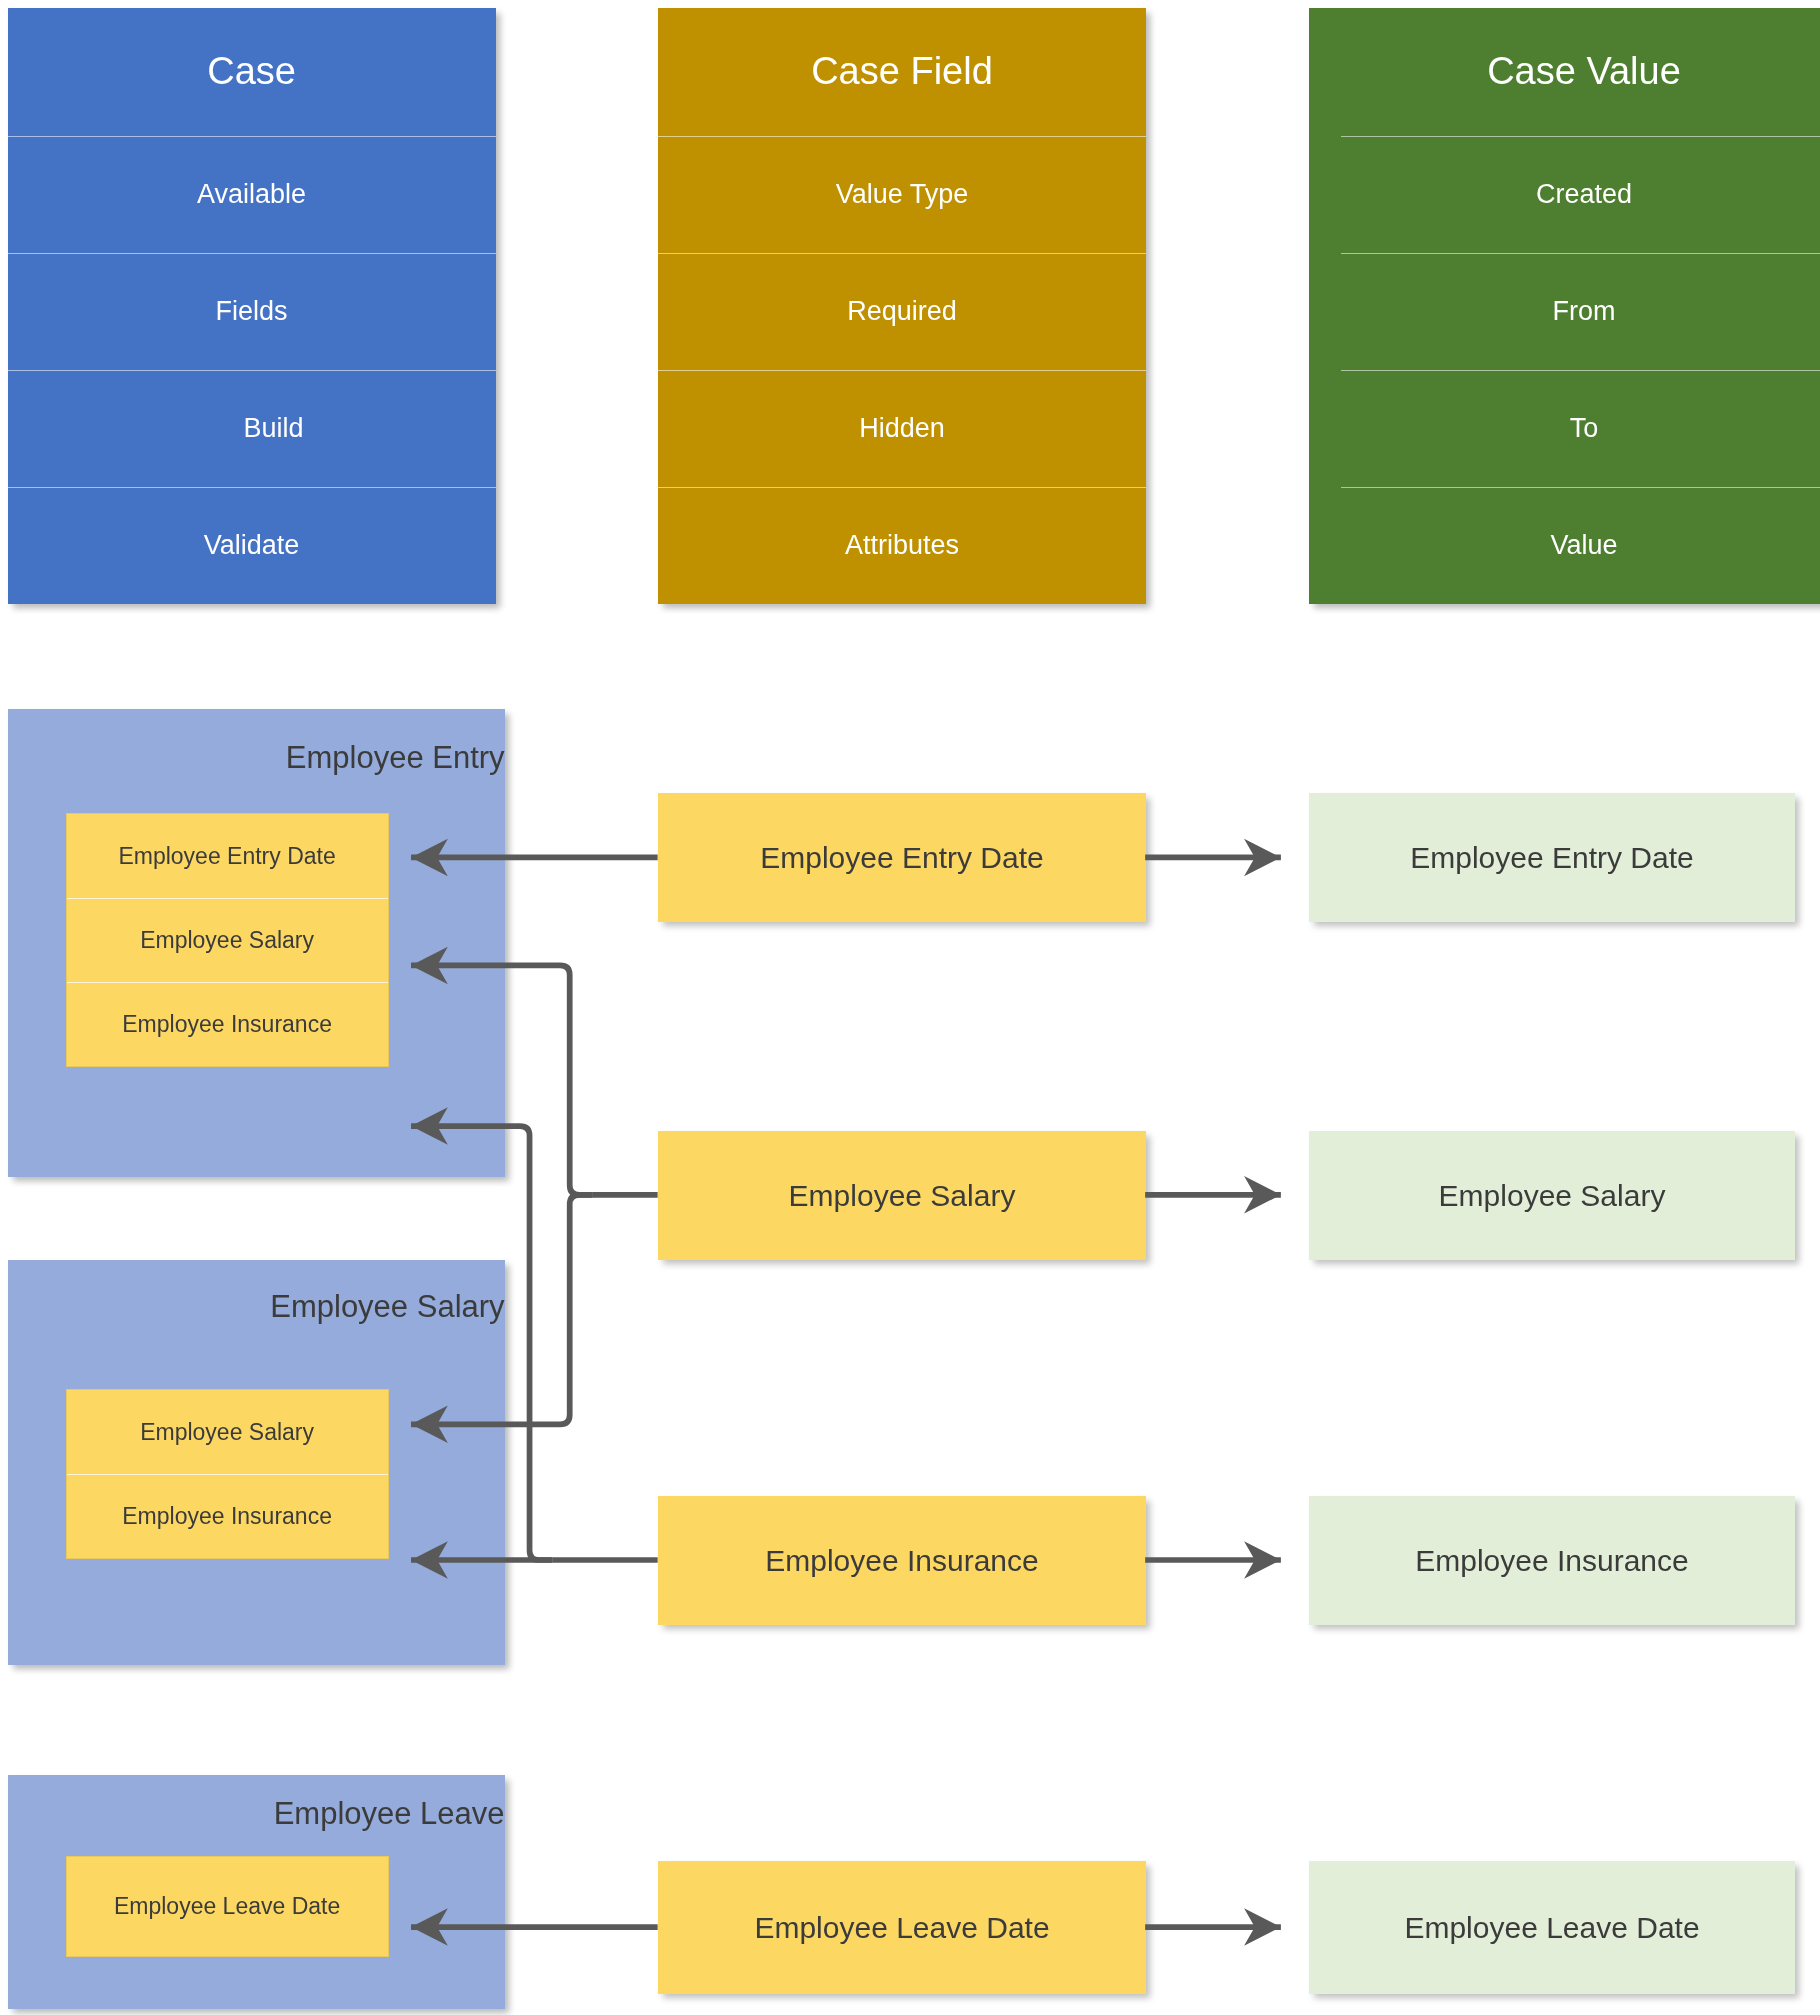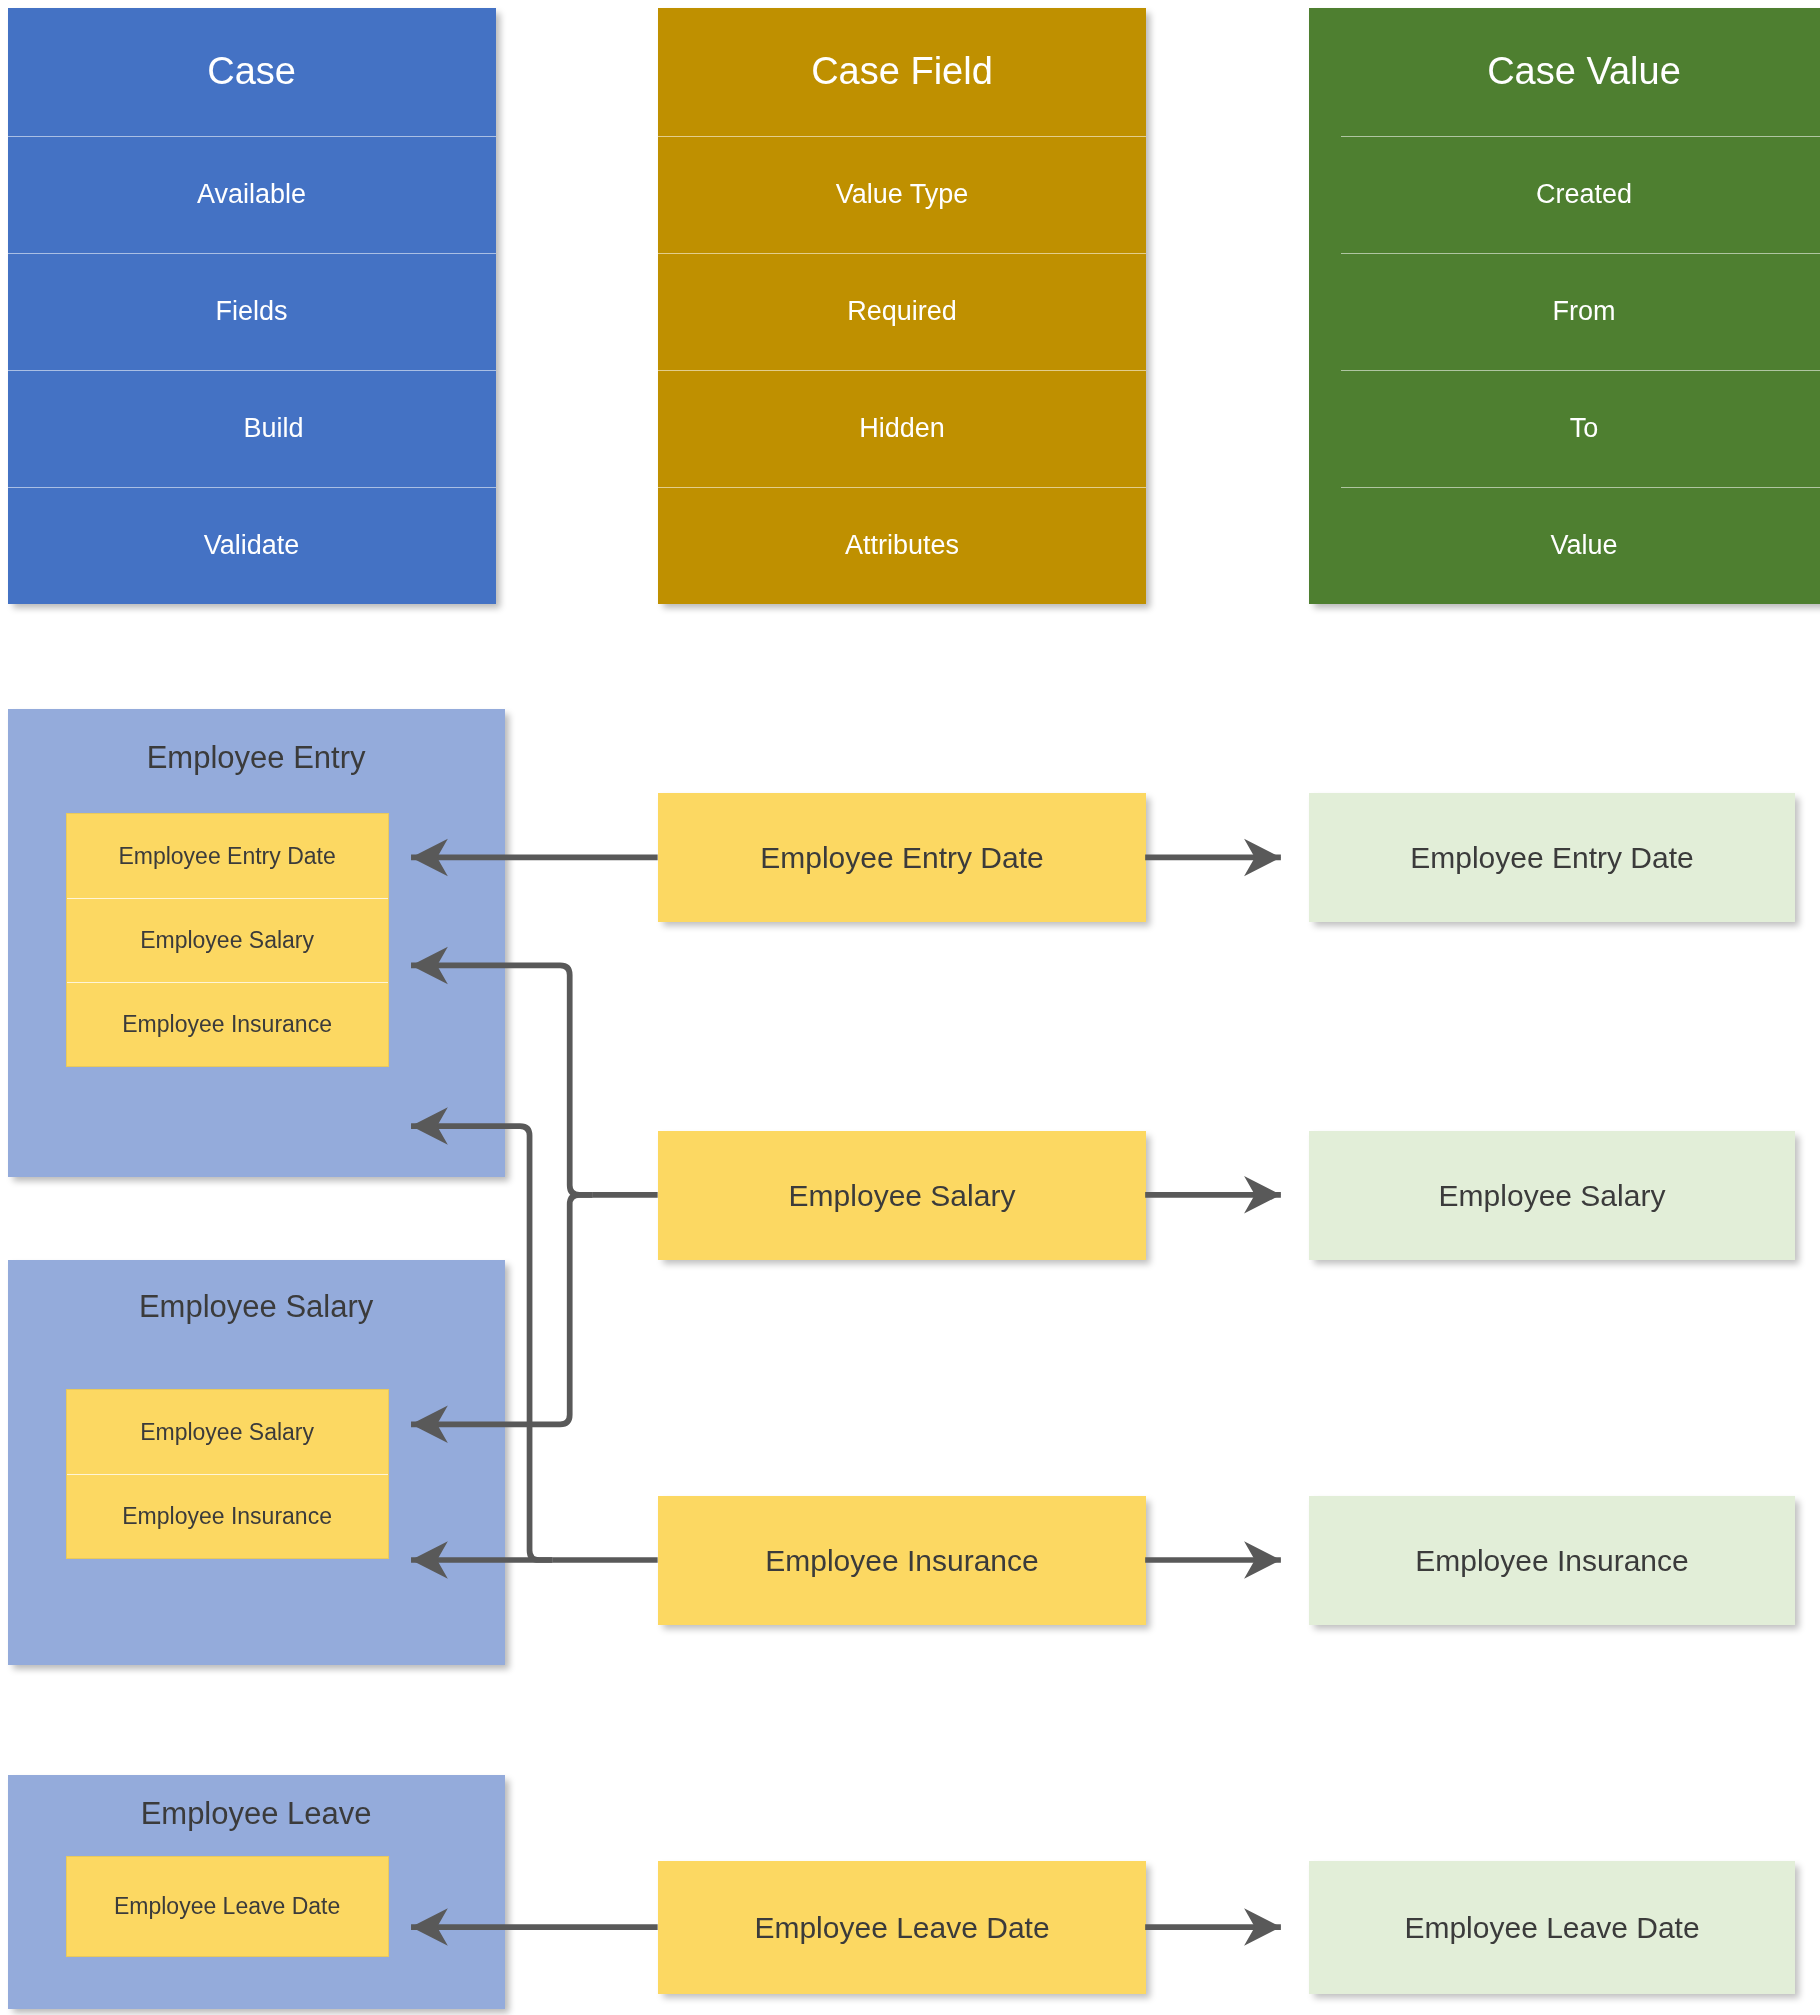--- a/index.html
+++ b/index.html
@@ -11,21 +11,21 @@
   .card{position:absolute;box-shadow:4.8px 4.8px 6.7px rgba(0,0,0,0.28);}
   .card .hdr{display:flex;align-items:center;justify-content:center;
              color:#ffffff;font-size:38px;font-weight:400;}
   .card .row{display:flex;align-items:center;justify-content:center;
              color:#ffffff;font-size:27px;font-weight:400;
              border-top:1px solid rgba(255,255,255,0.55);}
 
   
   .panel{position:absolute;background:#94abdb;
          box-shadow:4.8px 4.8px 6.7px rgba(0,0,0,0.28);}
-  .panel .ptitle{position:absolute;left:0;right:0;text-align:center;
+  .panel .ptitle{position:absolute;left:0;right:0;text-align:right;
                  color:#3b3b3b;font-size:31px;}
   .panel .fieldstack{position:absolute;background:#fcd862;
                      box-shadow:0 0 0 1px #e9c95c;}
   .panel .fieldstack .fld{display:flex;align-items:center;justify-content:center;
                           text-align:center;color:#3b3b3b;font-size:23px;
                           border-top:1px solid rgba(255,255,255,0.75);
                           line-height:1.15;padding:0 5.7px;box-sizing:border-box;}
   .panel .fieldstack .fld:first-child{border-top:none;}
 
   

